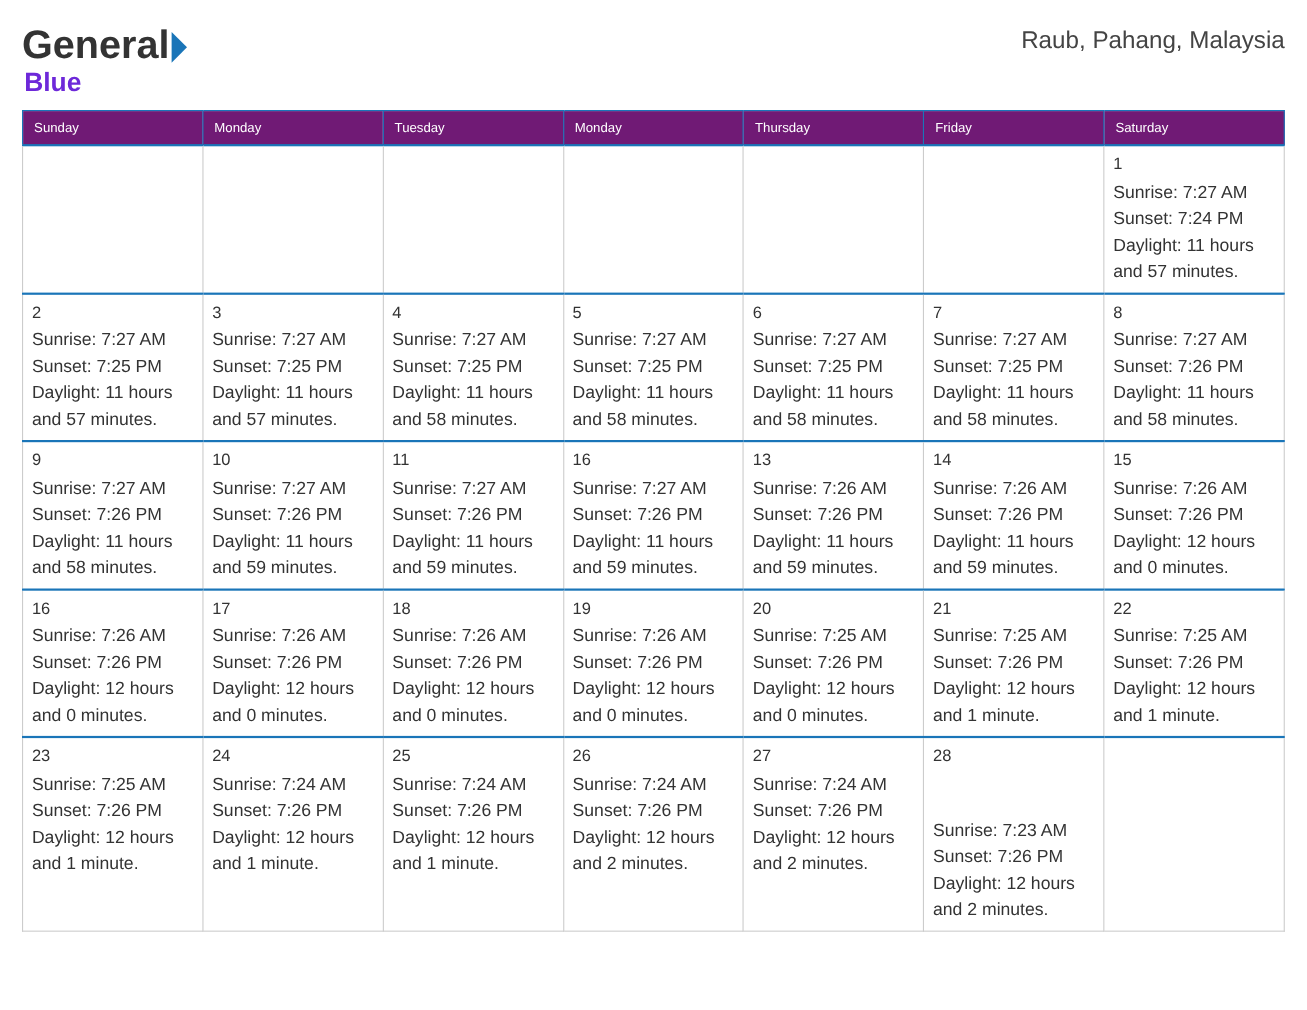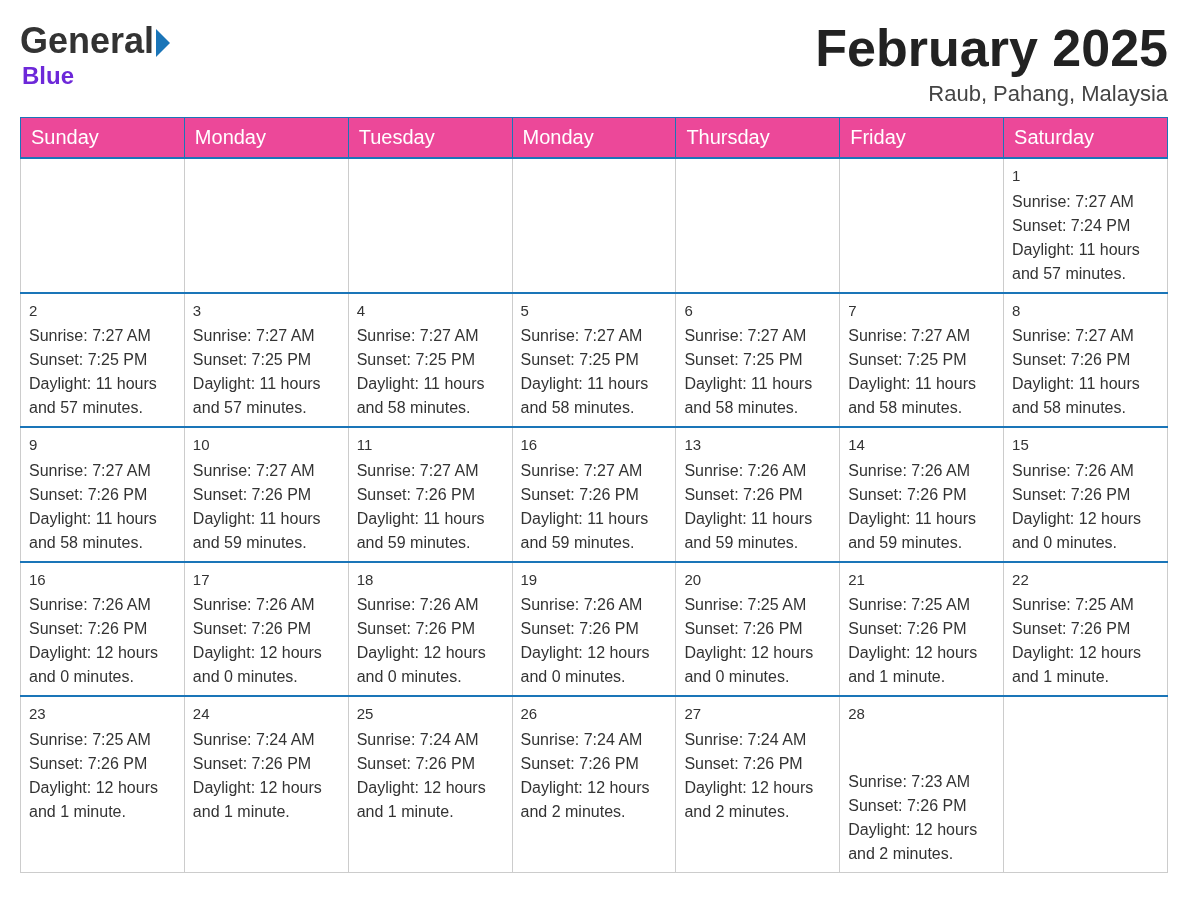--- a/index.html
+++ b/index.html
@@ -59,23 +59,23 @@
       font-size: 22px;
       color: #444;
       margin-top: 4px;
     }
     .calendar {
       width: 100%;
       border-collapse: collapse;
       margin-top: 10px;
     }
     .calendar th {
-      background-color: #ec4899;
+      background-color: #701a75;
       color: #fff;
-      font-size: 20px;
+      font-size: 12px;
       font-weight: normal;
       padding: 8px 10px;
       text-align: left;
       border: 1px solid #1a75b8;
     }
     .calendar td {
       vertical-align: top;
       padding: 6px 8px;
       border: 1px solid #ccc;
       width: 14.285%;
@@ -110,21 +110,20 @@
 
 <div class="header">
   <div class="logo">
     <div class="logo-text">
       <span class="logo-general">General</span>
       <div class="logo-arrow"></div>
     </div>
     <span class="logo-blue">Blue</span>
   </div>
   <div class="title-section">
-    <div class="month-title">February 2025</div>
     <div class="location">Raub, Pahang, Malaysia</div>
   </div>
 </div>
 
 <table class="calendar">
   <thead>
     <tr>
     <th>Sunday</th>
         <th>Monday</th>
         <th>Tuesday</th>

